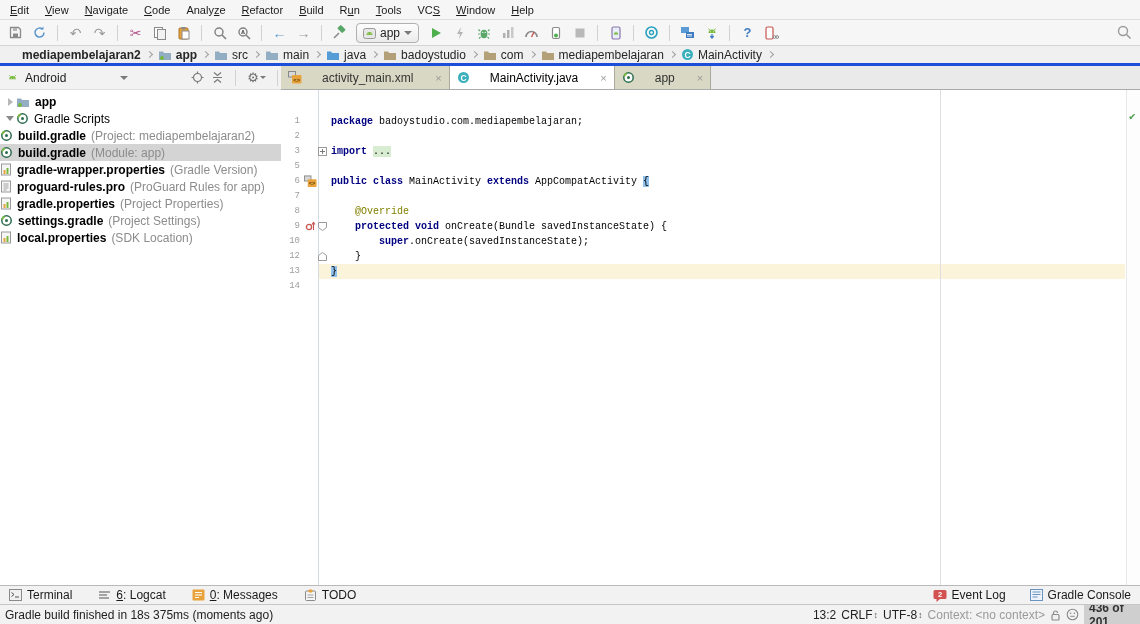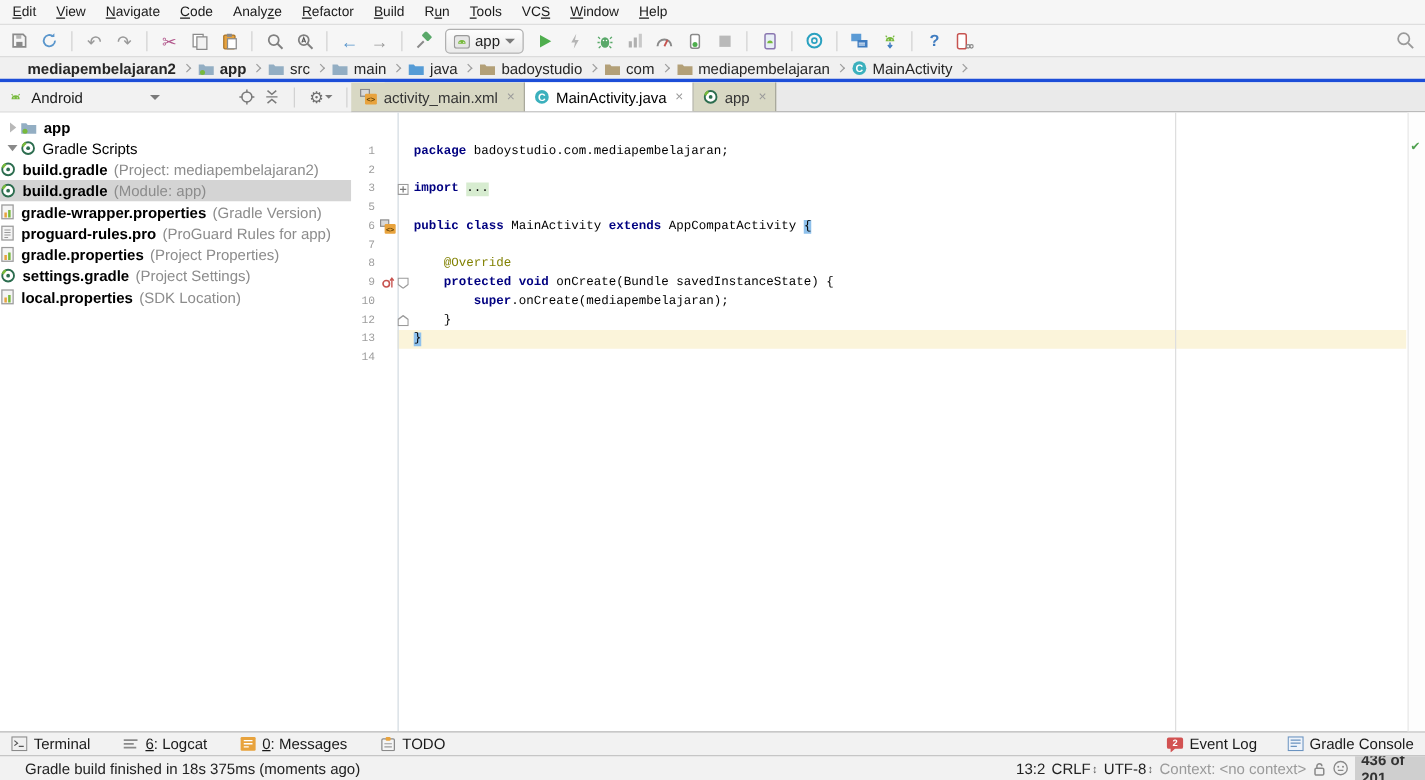--- a/index.html
+++ b/index.html
@@ -45,21 +45,21 @@
   .tree-row .arrow { width:12px; display:flex; justify-content:center; flex:none; }
   .tri-r { width:0;height:0;border-left:5px solid #b8b8b8;border-top:4px solid transparent;border-bottom:4px solid transparent; }
   .tri-d { width:0;height:0;border-top:5px solid #8a8a8a;border-left:4px solid transparent;border-right:4px solid transparent; }
   .tree-icon { margin-right:5px; display:flex; flex:none; }
   .t-name { color:#000; } .t-name.b { font-weight:bold; }
   .t-desc { color:#8c8c8c; margin-left:5px; }
 
   
   .editor { position:absolute; left:281px; top:66px; right:0; bottom:39px; background:#fff; }
   .tabbar { height:24px; background:#eaeaea; border-bottom:1px solid #ababab; display:flex; align-items:stretch; }
-  .tab { display:flex; align-items:center; gap:5px; padding:0 7px; font-size:12px; color:#333;
+  .tab { display:flex; align-items:center; gap:20px; padding:0 7px; font-size:12px; color:#333;
          background:#d8d8c4; border-right:1px solid #a9a99c; }
   .tab.active { background:#fff; color:#000; }
   .tab .close { color:#9a9a9a; font-size:11px; margin-left:2px; }
   .editor-body { position:absolute; top:24px; left:0; right:0; bottom:0; background:#fff;
                  font-family:"Liberation Mono",monospace; font-size:10px; }
   .code-pane { padding-top:24px; }
   .cl { display:flex; height:15px; line-height:15px; white-space:pre; }
   .gnum { width:22px; flex:none; text-align:right; color:#9e9e9e; font-size:9px; padding-right:3px; }
   .gicon { width:15px; flex:none; position:relative; }
   .rr { flex:1; display:flex; margin-right:15px; }
@@ -79,21 +79,21 @@
   .fold-box { position:absolute; top:3px; left:0; }
 
   
   .twbar { position:absolute; left:0; right:0; top:585px; height:19px; background:#f2f2f2;
            border-top:1px solid #b9b9b9; display:flex; align-items:center; padding:0 9px; font-size:12px; }
   .tw-btn { display:flex; align-items:center; gap:5px; margin-right:26px; color:#1a1a1a; white-space:nowrap; }
   .tw-right { margin-left:auto; display:flex; align-items:center; gap:24px; }
   .tw-right .tw-btn { margin-right:0; }
 
   .statusbar { position:absolute; left:0; right:0; top:604px; height:20px; background:#f2f2f2;
-               border-top:1px solid #c6c6c6; display:flex; align-items:center; font-size:12px; padding-left:20px; }
+               border-top:1px solid #c6c6c6; display:flex; align-items:center; font-size:12px; padding-left:5px; }
   .sb-right { margin-left:auto; display:flex; align-items:center; gap:5px; height:100%; }
   .sb-item { color:#222; white-space:nowrap; display:flex; align-items:center; gap:1px; }
   .sb-dim { color:#9a9a9a; }
   .ud { font-size:9px; color:#555; }
   .sb-mem { height:100%; background:#cfcfcf; padding:0 3px 0 5px; width:56px; overflow:hidden;
             display:flex; align-items:center; font-weight:bold; color:#333; flex:none; }
   svg { display:block; }
 </style>
 </head>
 <body>
@@ -567,21 +567,21 @@
               <circle cx="4" cy="6" r="2.6" fill="none" stroke="#c75450" stroke-width="1.3"></circle>
               <path d="M8.5 9V2M7 3.5L8.5 1.5 10 3.5" fill="none" stroke="#c75450" stroke-width="1.1"></path>
             </svg></span>
         <span class="rr"><span class="gfold"><svg class="fold-box" width="9" height="9" viewBox="0 0 9 9">
                 <path d="M0.5 0.5h8v5l-4 3-4-3z" fill="#fff" stroke="#9a9a9a"></path>
               </svg></span><span class="ccode"><span>    </span><span class="kw">protected</span><span> </span><span class="kw">void</span><span> onCreate(Bundle savedInstanceState) {</span></span></span>
       </div>
 
       <div class="cl">
         <span class="gnum">10</span><span class="gicon"></span>
-        <span class="rr"><span class="gfold"></span><span class="ccode"><span>        </span><span class="kw">super</span><span>.onCreate(mediapembelajaran);</span></span></span>
+        <span class="rr"><span class="gfold"></span><span class="ccode"><span>        </span><span class="kw">super</span><span>.onCreate(savedInstanceState);</span></span></span>
       </div>
 
 
       <div class="cl">
         <span class="gnum">12</span><span class="gicon"></span>
         <span class="rr"><span class="gfold"><svg class="fold-box" width="9" height="9" viewBox="0 0 9 9">
                 <path d="M0.5 8.5h8v-5l-4-3-4 3z" fill="#fff" stroke="#9a9a9a"></path>
               </svg></span><span class="ccode"><span>    }</span></span></span>
       </div>
 

